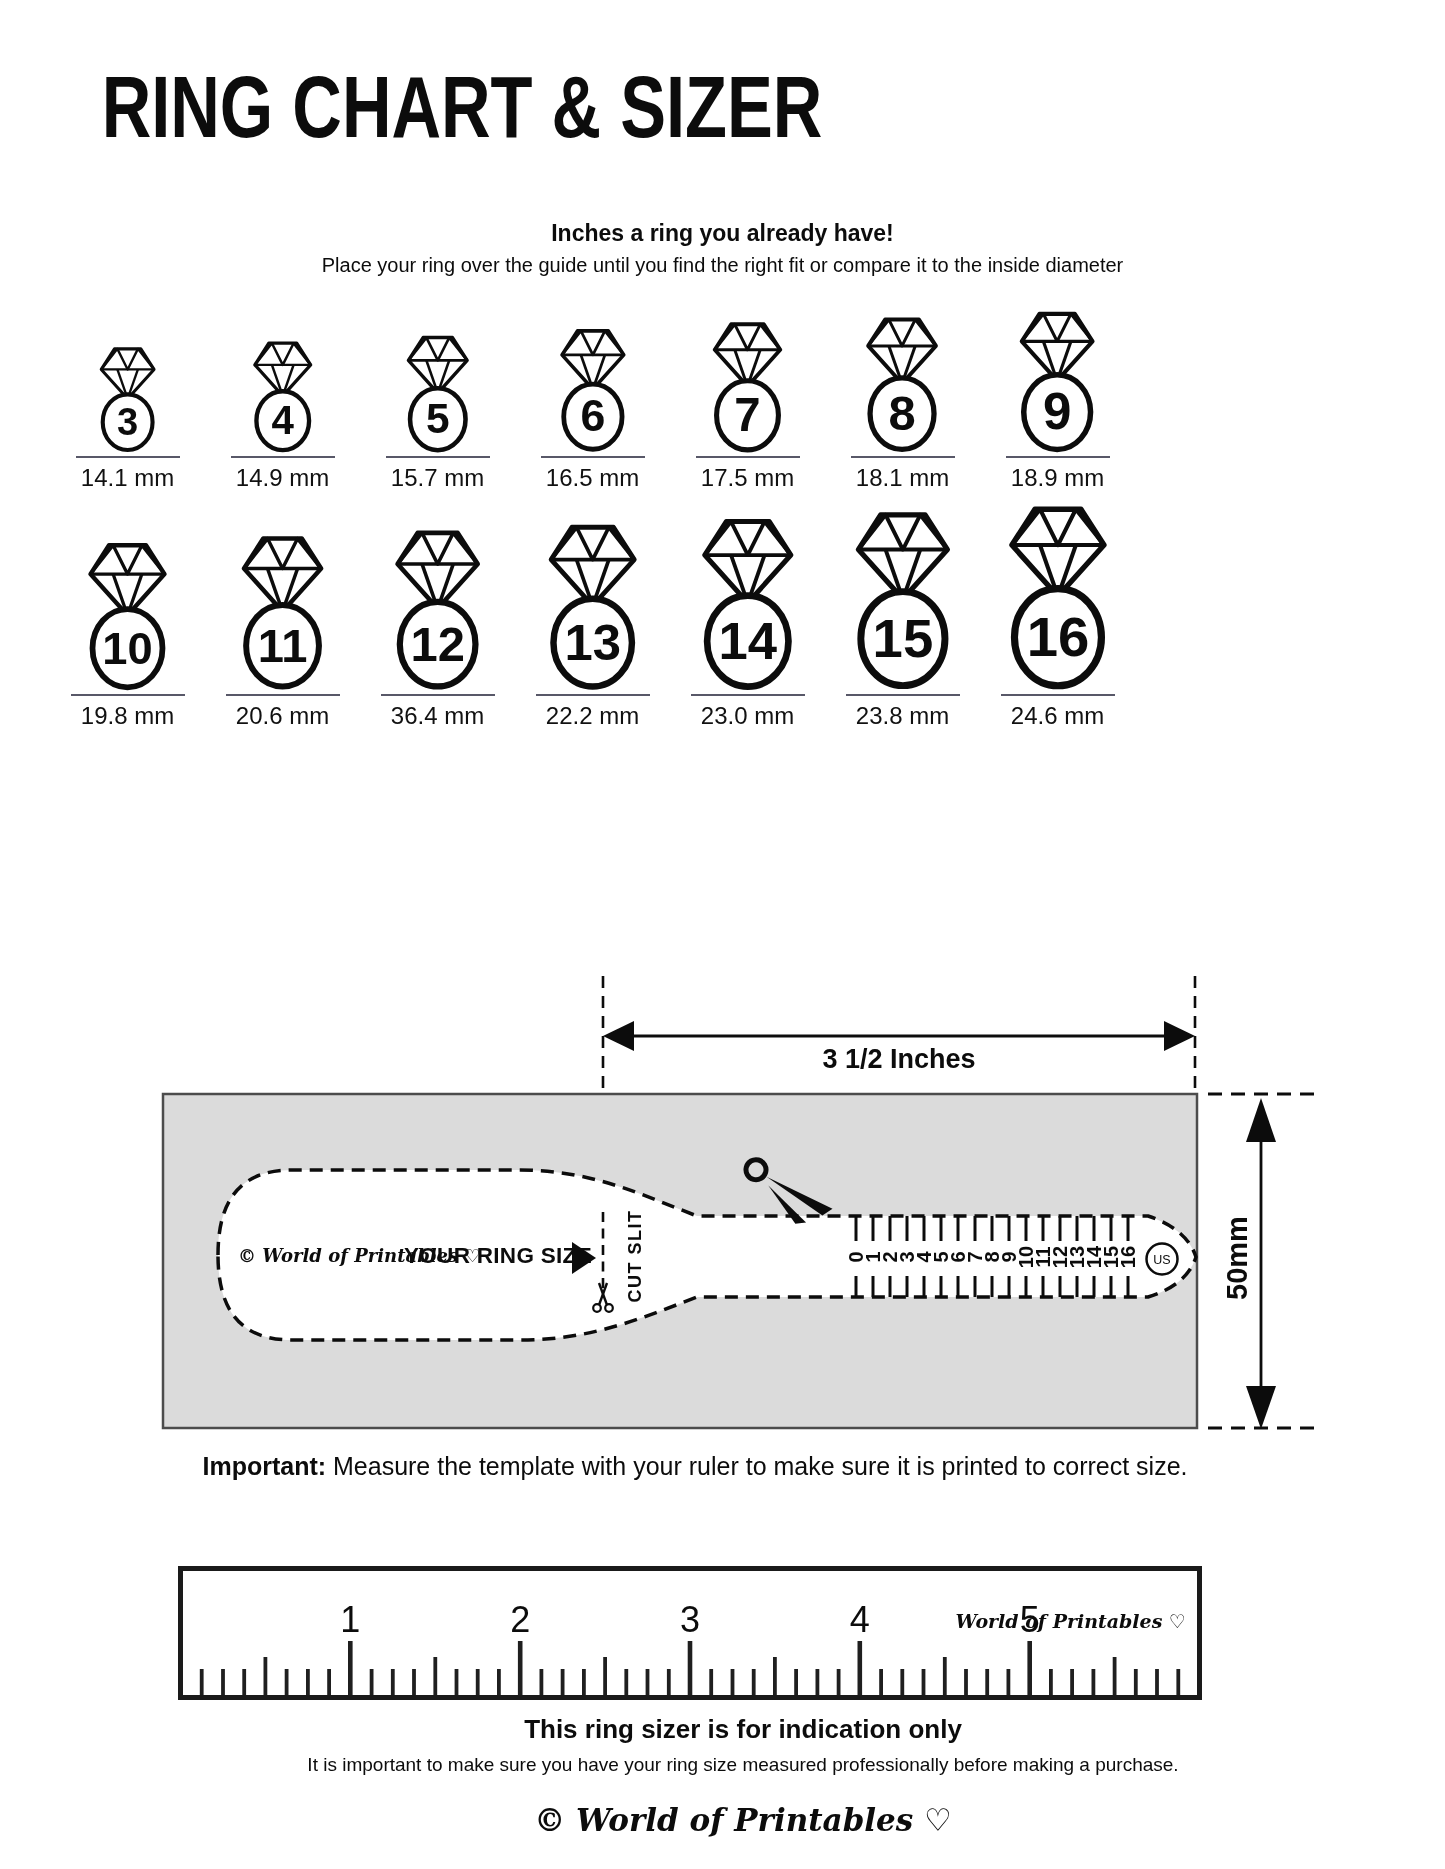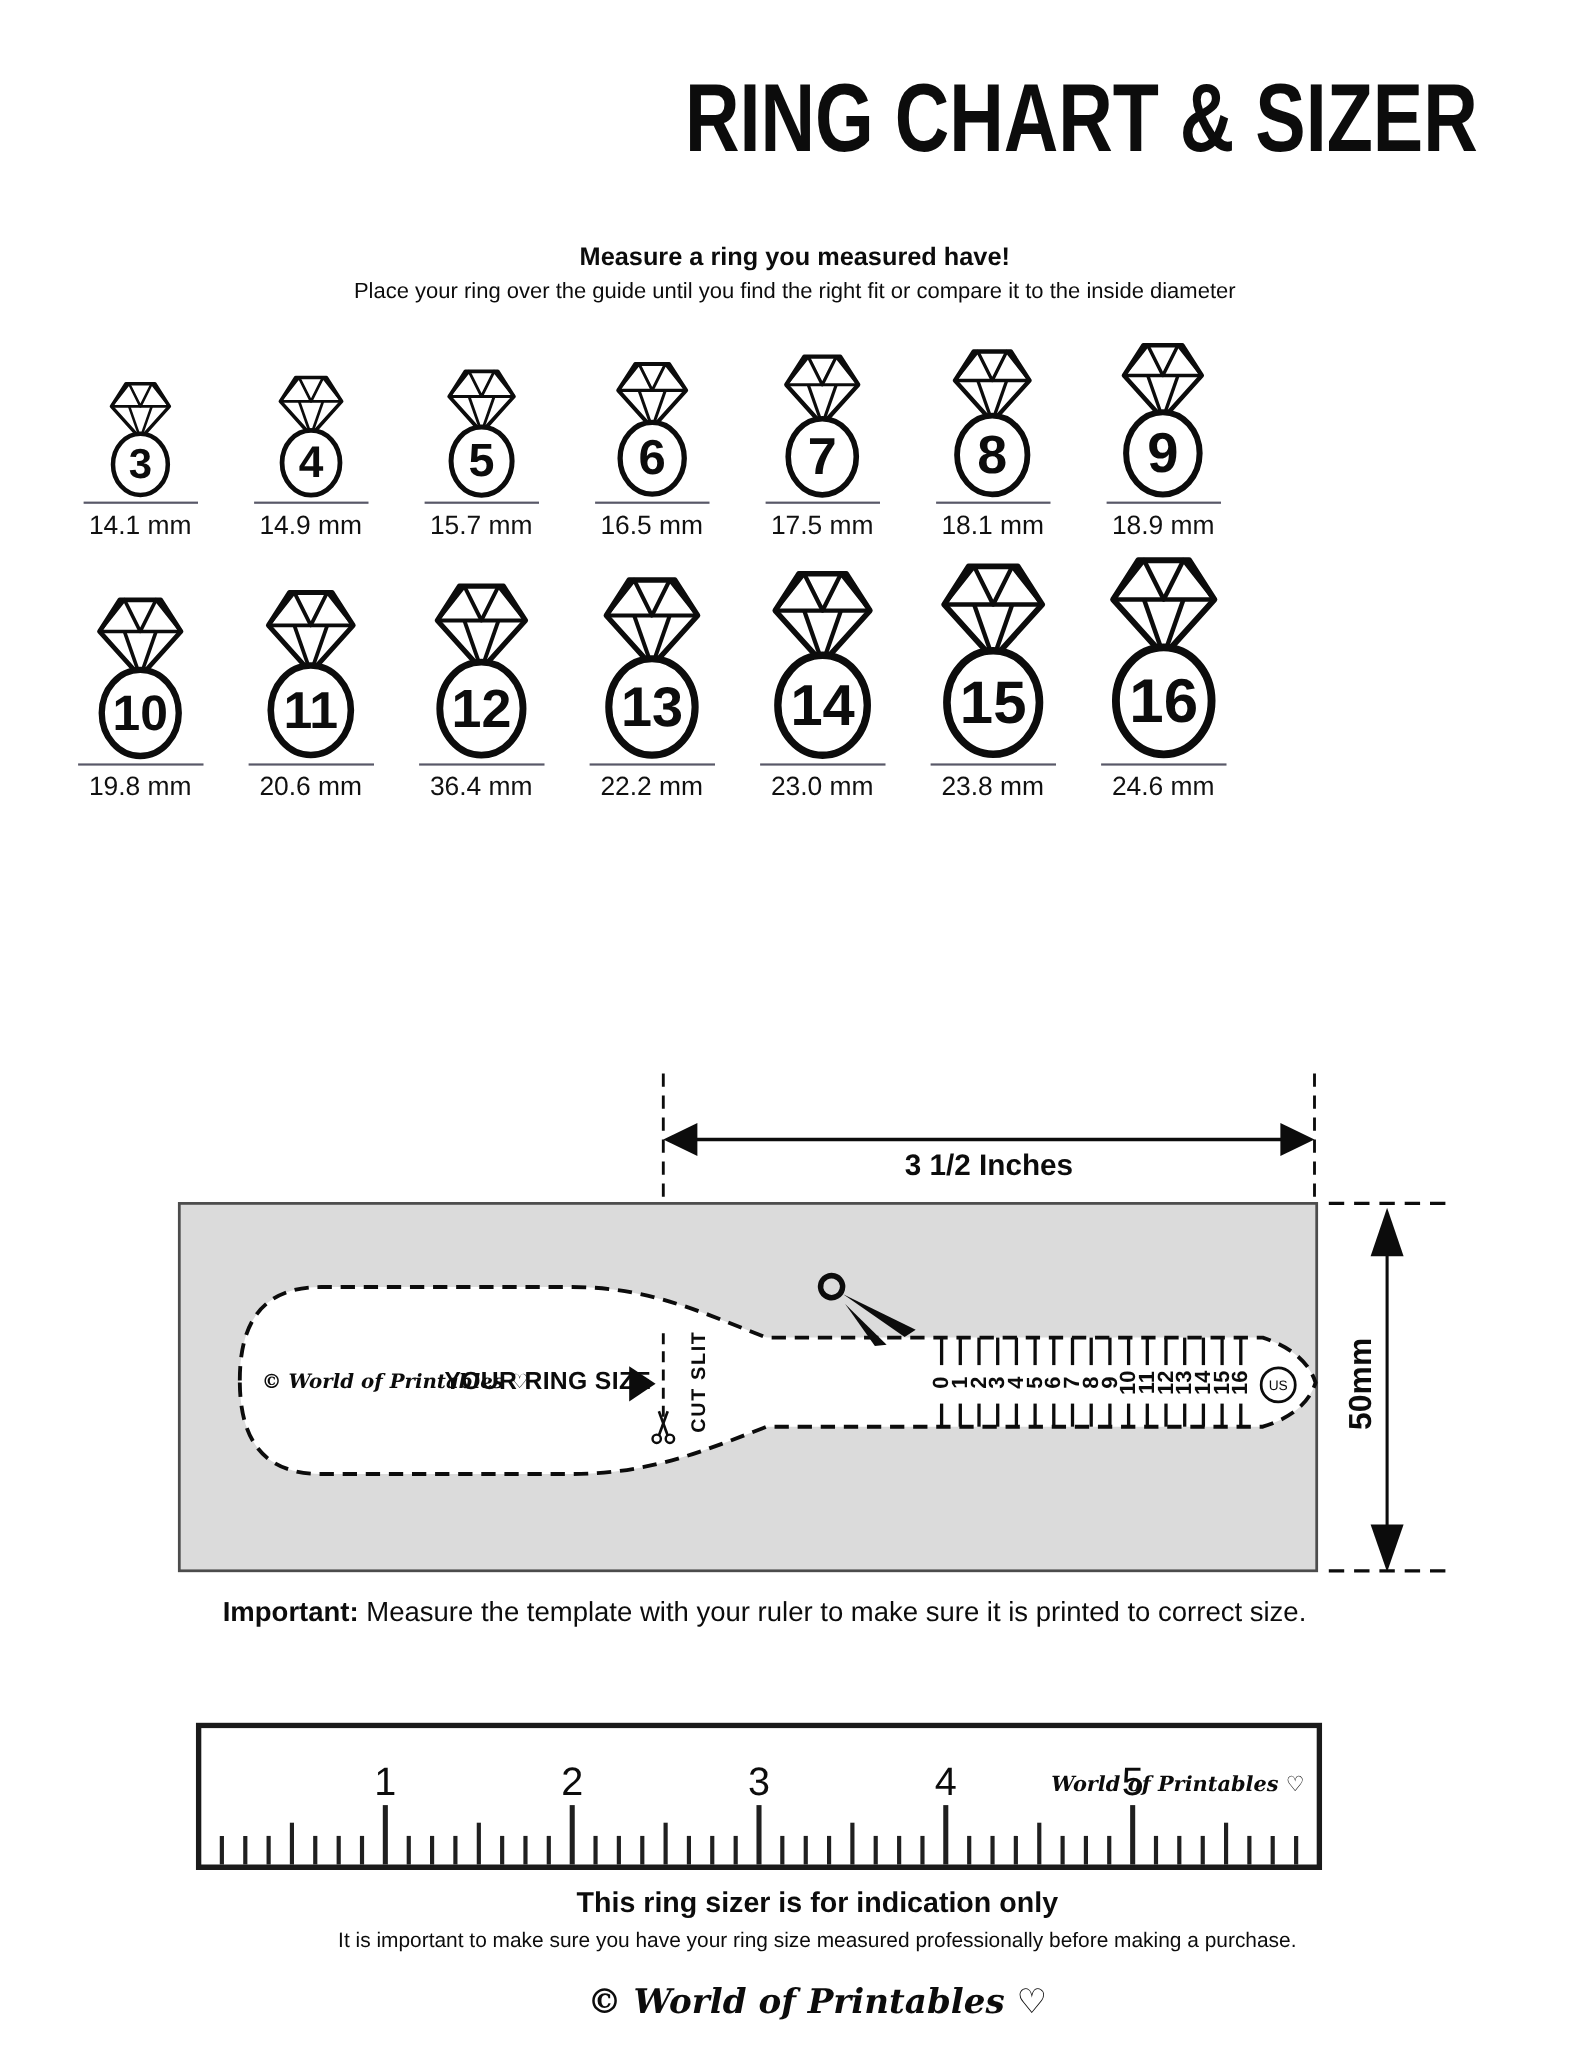--- a/index.html
+++ b/index.html
@@ -1,19 +1,19 @@
 <!DOCTYPE html>
 <html><head>
 <meta charset="utf-8">
 <style>
   * { margin:0; padding:0; box-sizing:border-box; }
   html,body { width:1445px; height:1869px; background:#ffffff; position:relative;
     font-family:"Liberation Sans", sans-serif; color:#0c0c0c; overflow:hidden; }
 
-  .page-title { position:absolute; top:56px; left:0; width:100%; text-align:right; }
+  .page-title { position:absolute; top:56px; left:0; width:100%; text-align:left; }
   .page-title span { display:inline-block; font-size:88px; font-weight:700; letter-spacing:0px;
     transform:scaleX(0.78); transform-origin:center; white-space:nowrap; }
 
   .intro { position:absolute; top:220px; left:0; width:100%; text-align:center; }
   .intro .lead { font-size:23px; font-weight:700; margin-bottom:7px; }
   .intro .sub  { font-size:20px; font-weight:400; }
 
   .ring-row { position:absolute; left:50px; width:1085px; display:flex; align-items:flex-end; }
   #ring-row-0 { top:308px; height:184px; }
   #ring-row-1 { top:504px; height:226px; }
@@ -39,21 +39,21 @@
     font-family:"DejaVu Serif","DejaVu Sans", serif; font-style:italic; font-weight:700; }
 </style>
 </head>
 <body>
 
 <div class="page-title">
   <span>RING CHART &amp; SIZER</span>
 </div>
 
 <div class="intro">
-  <div class="lead">Measure a ring you measured have!</div>
+  <div class="lead">Inches a ring you already have!</div>
   <div class="sub">Place your ring over the guide until you find the right fit or compare it to the inside diameter</div>
 </div>
 
 <div class="ring-row" id="ring-row-0">
     <div class="ring-cell">
       <svg width="73.3" height="110.0" viewBox="0 0 100 150">
          <g fill="none" stroke="#0c0c0c" stroke-width="3.2" stroke-linejoin="round">
            <polygon points="14,36 32,8 68,8 86,36 50,76" stroke-width="4.2"></polygon>
            <polyline points="14,36 86,36"></polyline>
            <polyline points="14,36 36,8 50,36 64,8 86,36"></polyline>

